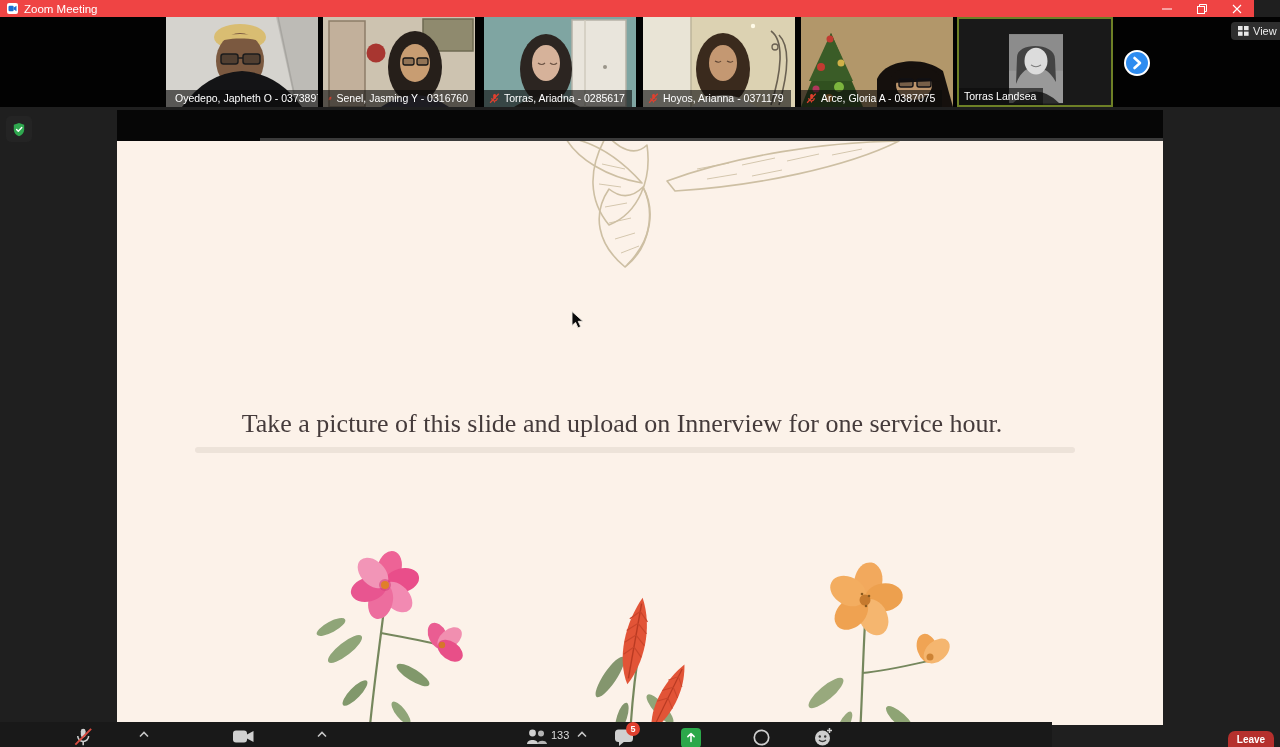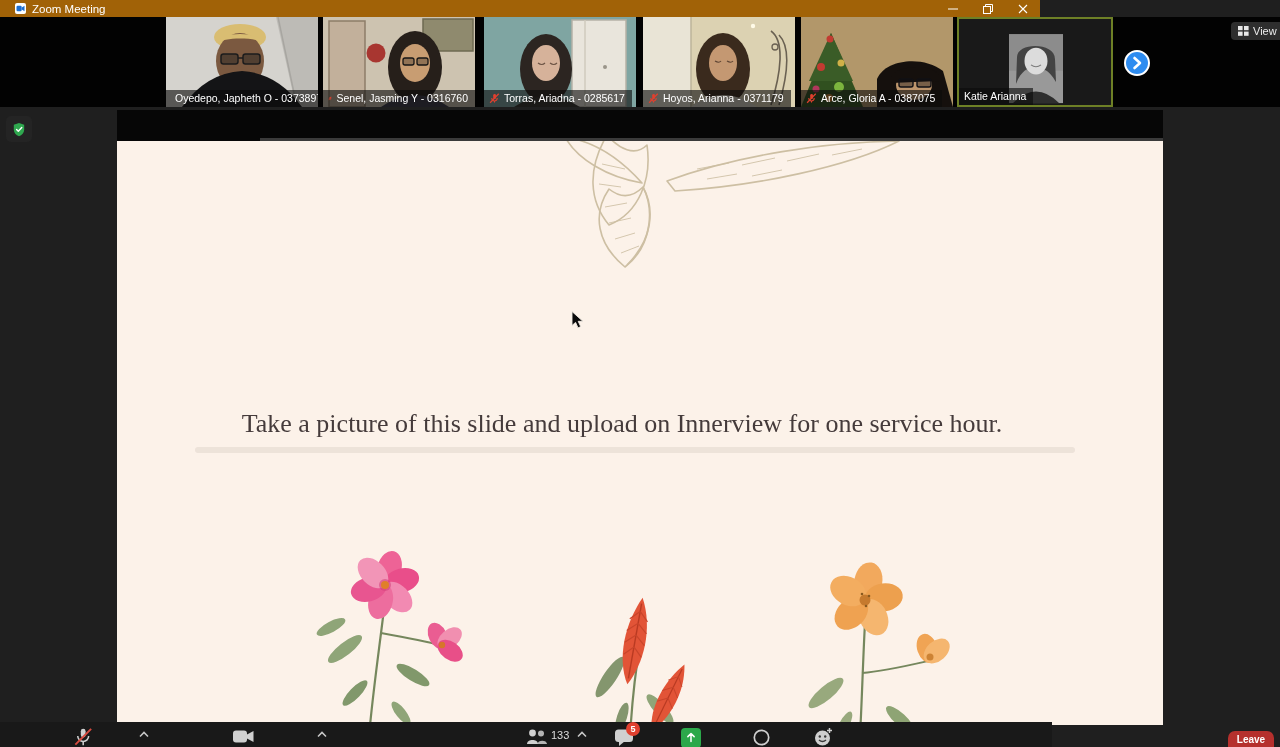--- a/index.html
+++ b/index.html
@@ -1,22 +1,22 @@
 <!DOCTYPE html>
 <html><head>
 <meta charset="utf-8">
 <style>
   * { margin:0; padding:0; box-sizing:border-box; }
   html,body { width:1280px; height:747px; background:#000; overflow:hidden;
               font-family:"Liberation Sans", sans-serif; }
   .screen { position:relative; width:1280px; height:747px; background:#1f1f1f; }
 
   
-  .titlebar { position:absolute; left:0; top:0; width:1040px; height:17px;
-              background:#a16207; display:flex; align-items:center;padding-left:8px; }
+  .titlebar { position:absolute; left:0; top:0; width:1254px; height:17px;
+              background:#ef4444; display:flex; align-items:center; }
   .tb-appicon { width:11px; height:11px; background:#fff; border-radius:2px;
                 margin:0 6px 0 7px; display:flex; align-items:center; justify-content:center; }
   .tb-title { color:#fff; font-size:11.5px; }
   .tb-controls { position:absolute; right:0; top:0; height:17px; display:flex; }
   .tb-btn { width:35px; height:17px; display:flex; align-items:center; justify-content:center; }
 
   
   .filmstrip { position:absolute; left:0; top:17px; width:1280px; height:90px; background:#020202; }
   .thumb { position:absolute; top:0; width:152px; height:90px; overflow:hidden; background:#111; }
   .thumb svg.vid { position:absolute; left:0; top:0; width:100%; height:100%; }
@@ -226,21 +226,21 @@
       <svg class="vid" viewBox="0 0 152 90" preserveAspectRatio="none">
         <rect width="152" height="90" fill="#191919"></rect>
         <rect x="50" y="16" width="54" height="72" fill="#999"></rect>
         <rect x="50" y="16" width="54" height="38" fill="#8c8c8c"></rect>
         <path d="M58,40 C58,24 96,24 96,42 L97,66 C90,52 80,50 76,50 C70,50 62,54 57,68 Z" fill="#434343"></path>
         <ellipse cx="77" cy="44" rx="11.5" ry="14" fill="#dcdcdc"></ellipse>
         <path d="M72,48 q5,4 10,0" fill="none" stroke="#7a7a7a" stroke-width="1.2"></path>
         <path d="M54,88 Q77,64 100,88 Z" fill="#2e2e2e"></path>
       </svg>
       <div class="plabel">
-        <span>Katie Arianna</span>
+        <span>Torras Landsea</span>
       </div>
     </div>
 
     <div class="next-btn">
       <svg width="14" height="16" viewBox="0 0 14 16">
         <polyline points="4.5,3 10,8 4.5,13" fill="none" stroke="#fff" stroke-width="2.6" stroke-linecap="round" stroke-linejoin="round"></polyline>
       </svg>
     </div>
 
     <div class="view-btn">

